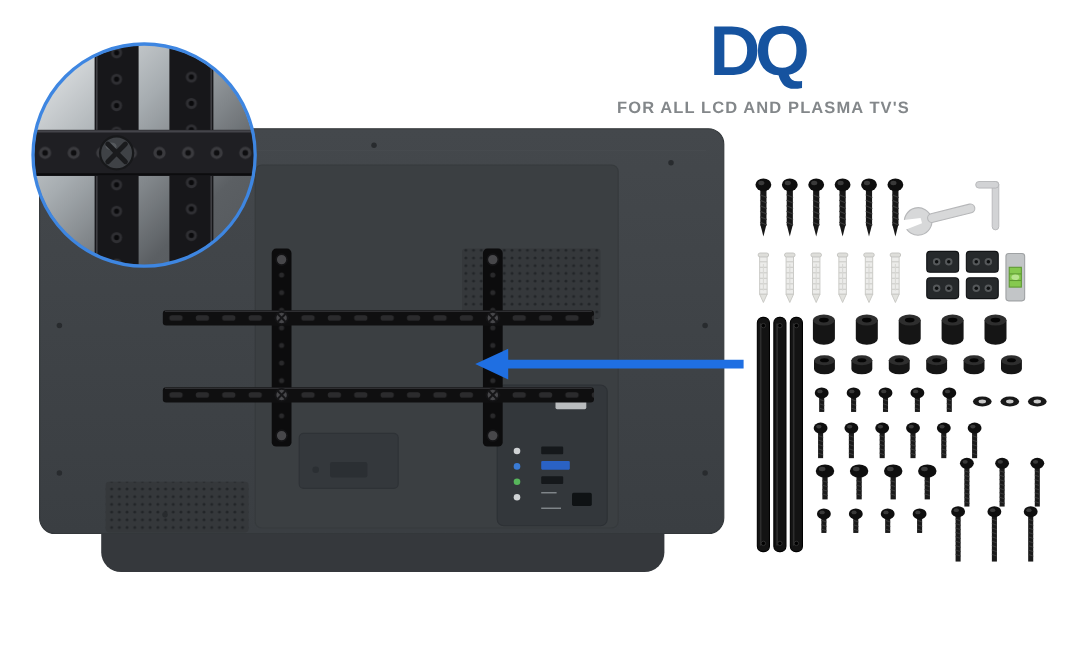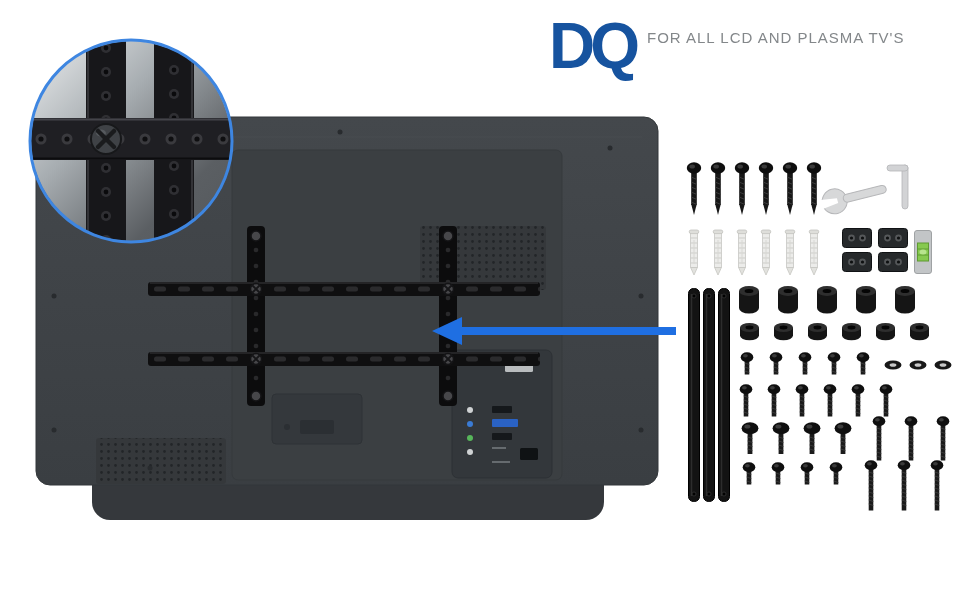--- a/index.html
+++ b/index.html
@@ -1,26 +1,26 @@
 <!DOCTYPE html>
 <html><head>
 <meta charset="utf-8">
 <style>
   * { margin:0; padding:0; box-sizing:border-box; }
   html,body { width:970px; height:600px; background:#ffffff; overflow:hidden;
               font-family:"Liberation Sans", sans-serif; }
   .canvas { position:relative; width:970px; height:600px; background:#ffffff; }
 
   
-  .logo { position:absolute; left:549px; top:16px; display:flex; align-items:flex-start; }
+  .logo { position:absolute; left:549px; top:16px; display:flex; align-items:center;flex-direction:column; }
   .dq { font-size:64px; font-weight:bold; color:#16539f; line-height:0.95; letter-spacing:-5px; }
   .logo-right { margin-left:12px; padding-top:9px; }
   .wordmark { font-size:38px; font-weight:bold; color:#83878a; line-height:1; display:flex; align-items:flex-start; }
   .wordmark .reg { font-size:12px; font-weight:bold; color:#83878a; margin-top:1px; margin-left:2px; }
-  .tagline { font-size:15px; font-weight:normal; color:#83878a; letter-spacing:1px; margin-top:4px; }
+  .tagline { font-size:15px; font-weight:bold; color:#83878a; letter-spacing:1px; margin-top:4px; }
 
   svg.scene { position:absolute; left:0; top:0; }
 </style>
 </head>
 <body>
 
 <div class="canvas">
 
   <div class="logo">
     <span class="dq">DQ</span>

